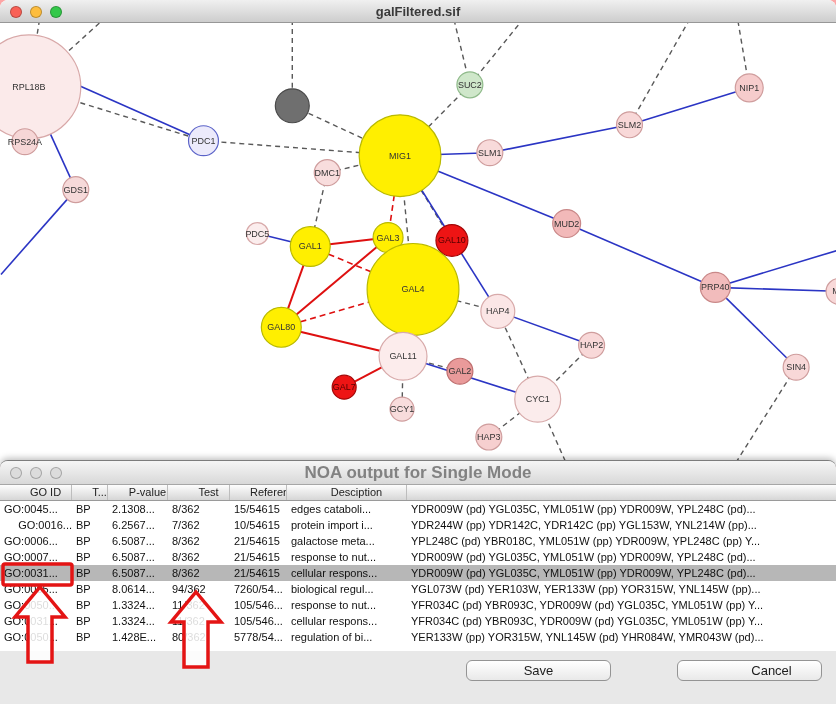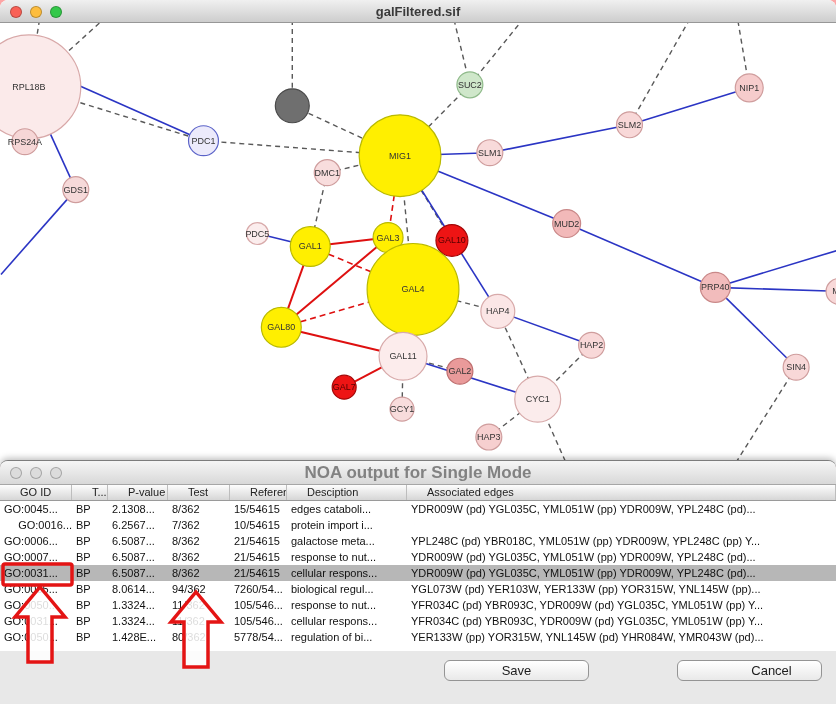--- a/index.html
+++ b/index.html
@@ -20,32 +20,32 @@
   
   .win-bottom { position:absolute; left:0; top:460px; width:836px; height:244px;
                 border-radius:8px 8px 0 0; overflow:hidden; background:#e8e8e8;
                 border-top:1px solid #7d7d7d; box-shadow:0 -2px 6px rgba(0,0,0,0.25); }
   .tb2 { height:24px; background:linear-gradient(#f6f6f6,#d8d8d8); border-bottom:1px solid #a6a6a6; }
   .title2 { font-size:17px; font-weight:bold; color:#828282; }
 
   .table { position:absolute; left:0; top:24px; width:836px; height:166px; background:#fff; }
   .thead { display:flex; height:16px; background:linear-gradient(#fdfdfd,#d6d6d6);
            border-bottom:1px solid #9a9a9a; }
-  .hcell { font-size:11px; line-height:15px; color:#222; text-align:left;
+  .hcell { font-size:11px; line-height:15px; color:#222; text-align:center;
            border-right:1px solid #bdbdbd; overflow:hidden; white-space:nowrap;padding-left:20px; }
   .trow { display:flex; height:16px; background:#fff; }
   .trow.sel { background:#b7b7b7; }
   .tcell { font-size:11px; line-height:16px; color:#111; padding-left:4px;
            overflow:hidden; white-space:nowrap; }
 
   .btn { position:absolute; top:199px; width:145px; height:21px;
          background:linear-gradient(#ffffff,#e9e9e9); border:1px solid #949494;
          border-radius:6px; font-size:13px; color:#1c1c1c; text-align:center;
          line-height:19px; cursor:default; }
-  #save-btn { left:444px; }
+  #save-btn { left:466px; }
   #cancel-btn { left:677px;padding-left:44px; }
 
   
   #annot-svg { position:absolute; left:0; top:0; width:836px; height:704px;
                pointer-events:none; z-index:50; }
 </style>
 </head>
 <body>
 
 <div class="screen">
@@ -180,39 +180,39 @@
     </div>
 
     <div class="table">
       <div class="thead" id="thead">
           <div class="hcell" style="width: 72px;">GO ID</div>
           <div class="hcell" style="width: 36px;">T...</div>
           <div class="hcell" style="width: 60px;">P-value</div>
           <div class="hcell" style="width: 62px;">Test</div>
           <div class="hcell" style="width: 57px;">Referen...</div>
           <div class="hcell" style="width: 120px;">Desciption</div>
-          <div class="hcell" style="width: 429px;">Associated edges</div>
         </div>
       <div id="tbody">
           <div class="trow">
             <div class="tcell" style="width: 72px;">GO:0045...</div>
             <div class="tcell" style="width: 36px;">BP</div>
             <div class="tcell" style="width: 60px;">2.1308...</div>
             <div class="tcell" style="width: 62px;">8/362</div>
             <div class="tcell" style="width: 57px;">15/54615</div>
             <div class="tcell" style="width: 120px;">edges cataboli...</div>
             <div class="tcell" style="width: 429px;">YDR009W (pd) YGL035C, YML051W (pp) YDR009W, YPL248C (pd)...</div>
           </div>
           <div class="trow">
             <div class="tcell" style="width: 72px; text-align: right;">GO:0016...</div>
             <div class="tcell" style="width: 36px;">BP</div>
             <div class="tcell" style="width: 60px;">6.2567...</div>
             <div class="tcell" style="width: 62px;">7/362</div>
             <div class="tcell" style="width: 57px;">10/54615</div>
             <div class="tcell" style="width: 120px;">protein import i...</div>
+            <div class="tcell" style="width: 429px;">YDR244W (pp) YDR142C, YDR142C (pp) YGL153W, YNL214W (pp)...</div>
           </div>
           <div class="trow">
             <div class="tcell" style="width: 72px;">GO:0006...</div>
             <div class="tcell" style="width: 36px;">BP</div>
             <div class="tcell" style="width: 60px;">6.5087...</div>
             <div class="tcell" style="width: 62px;">8/362</div>
             <div class="tcell" style="width: 57px;">21/54615</div>
             <div class="tcell" style="width: 120px;">galactose meta...</div>
             <div class="tcell" style="width: 429px;">YPL248C (pd) YBR018C, YML051W (pp) YDR009W, YPL248C (pp) Y...</div>
           </div>

